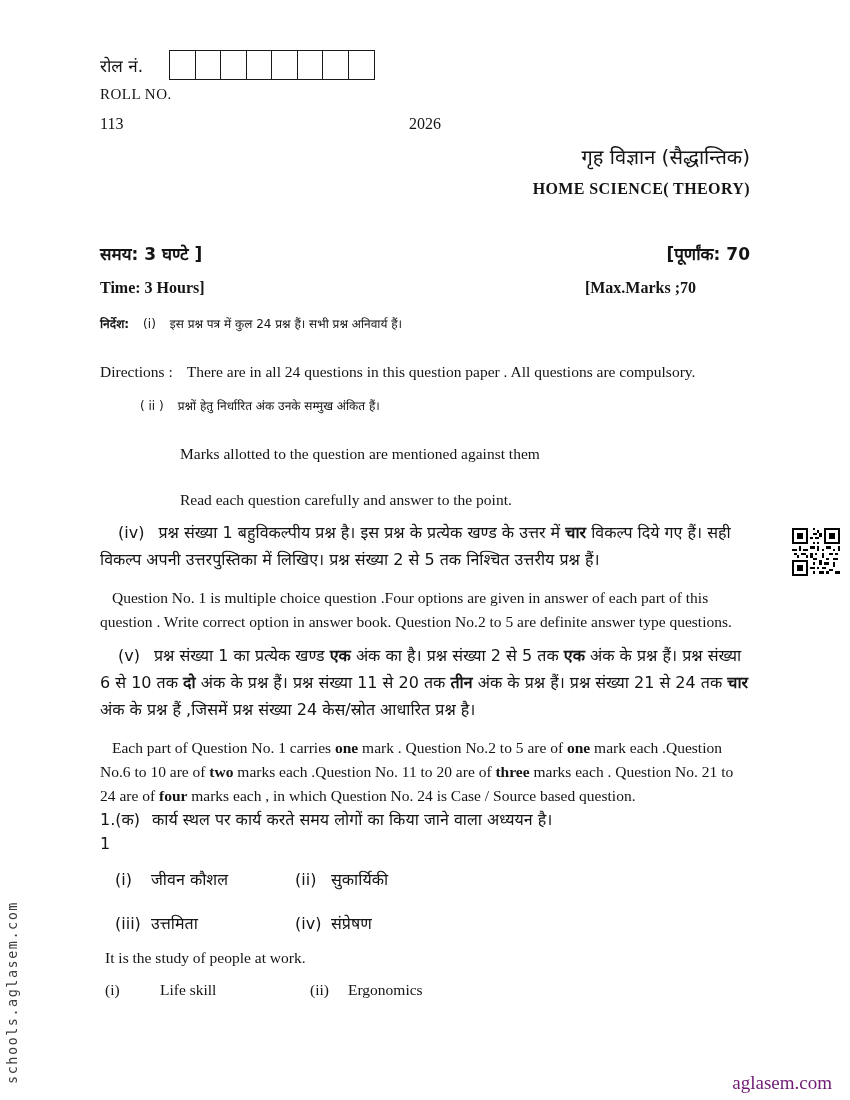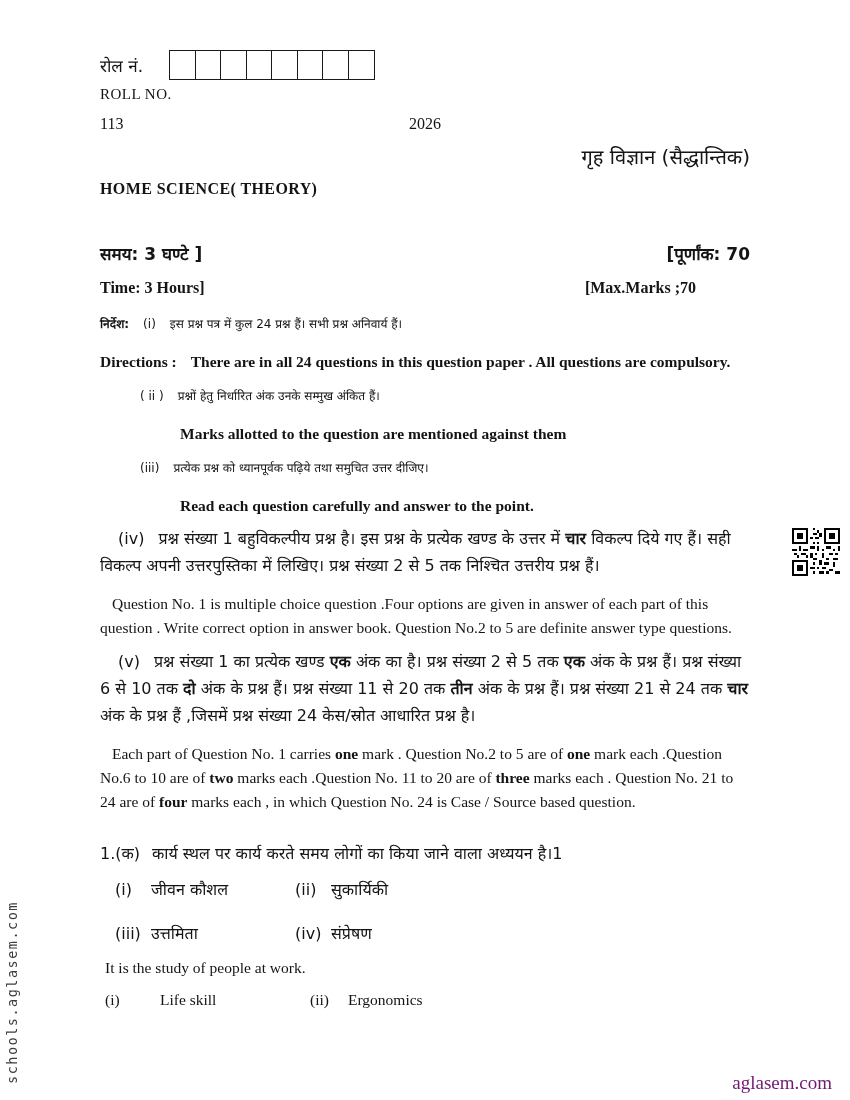--- a/index.html
+++ b/index.html
@@ -17,41 +17,41 @@
   
   .roll-row { display:flex; align-items:center; gap:26px; }
   .roll-label { font-size:17px; }
   .roll-boxes { display:flex; }
   .roll-box { width:27px; height:30px; border:1.5px solid #1a1a1a; margin-left:-1.5px; background:#fff; }
   .roll-box:first-child { margin-left:0; }
   .roll-en { margin-top:6px; font-size:15px; letter-spacing:.5px; }
   .code-row { margin-top:12px; position:relative; height:20px; font-size:16px; }
   .code-row .year { position:absolute; left:50%; transform:translateX(-50%); }
   .title-hi { margin-top:8px; text-align:right; font-size:20px; }
-  .title-en { margin-top:10px; text-align:left; font-size:16px; font-weight:bold; letter-spacing:.4px; }
+  .title-en { margin-top:10px; text-align:right; font-size:16px; font-weight:bold; letter-spacing:.4px; }
 
   .meta-row { display:flex; justify-content:space-between; align-items:baseline; }
   .meta-hi { margin-top:44px; font-size:17px; font-weight:bold; }
   .meta-en { margin-top:14px; font-size:16px; font-weight:bold; }
   .meta-en .pad-right { padding-right:54px; }
 
   
   .dir-hi { font-size:12px; line-height:26px; }
   .dir-en { font-size:15.5px; line-height:22px; }
-  .mt14 { margin-top:14px; } .mt10 { margin-top:10px; } .mt8 { margin-top:14px;font-weight:bold; }
+  .mt14 { margin-top:14px; } .mt10 { margin-top:10px; } .mt8 { margin-top:24px; }
   .indent1 { margin-left:40px; }
   .indent2 { margin-left:80px; }
   .lbl { margin-right:14px; }
   .num { margin-left:18px; margin-right:14px; }
   .para { line-height:27px; }
   .para.hi { font-size:16px; margin-top:8px; }
   .para.en { font-size:15.5px; line-height:24px; margin-top:13px; text-indent:12px; }
 
   
-  .q-row { display:flex; margin-top:28px; font-size:16px; line-height:24px; }
+  .q-row { display:flex; font-size:16px; line-height:24px;flex-direction:column; }
   .q-num { margin-right:12px; }
   .q-marks { padding-right:14px; }
   .opt-grid {
     display:grid; grid-template-columns:180px auto; width:340px;
     margin-left:15px; margin-top:12px; row-gap:20px; font-size:16px; line-height:24px;
   }
   .opt-label { display:inline-block; min-width:36px; }
   .q-en { margin-top:10px; margin-left:5px; font-size:15.5px; line-height:24px; }
   .opt-en {
     display:grid; grid-template-columns:55px 150px 38px auto;
@@ -135,23 +135,20 @@
     </p>
     <p class="dir-en mt8">
       <span class="lbl">Directions :</span><span>There are in all  24 questions in this question paper . All questions are compulsory.</span>
     </p>
 
     <p class="dir-hi hi mt10 indent1">
       <span class="lbl">( ii )</span><span>प्रश्नों हेतु निर्धारित अंक उनके सम्मुख अंकित हैं।</span>
     </p>
     <p class="dir-en mt8 indent2">Marks allotted to the question are mentioned against them</p>
 
-    <p class="dir-hi hi mt10 indent1">
-      <span class="lbl">(iii)</span><span>प्रत्येक प्रश्न को ध्यानपूर्वक पढ़िये तथा समुचित उत्तर दीजिए।</span>
-    </p>
     <p class="dir-en mt8 indent2">Read each question carefully and answer to the point.</p>
 
     <p class="para hi">
       <span class="num">(iv)</span><span><span>प्रश्न संख्या 1 बहुविकल्पीय प्रश्न है। इस प्रश्न के प्रत्येक खण्ड के उत्तर में </span><span style="font-weight: bold;">चार</span><span> विकल्प दिये गए हैं। सही विकल्प अपनी उत्तरपुस्तिका में लिखिए। प्रश्न संख्या 2 से 5 तक निश्चित उत्तरीय प्रश्न हैं।</span></span>
     </p>
     <p class="para en">
       <span><span>Question No. 1 is multiple choice question .Four options are given in answer of each part of this question . Write correct option in answer book. Question No.2 to 5 are definite answer type questions.</span></span>
     </p>
 
     <p class="para hi">

